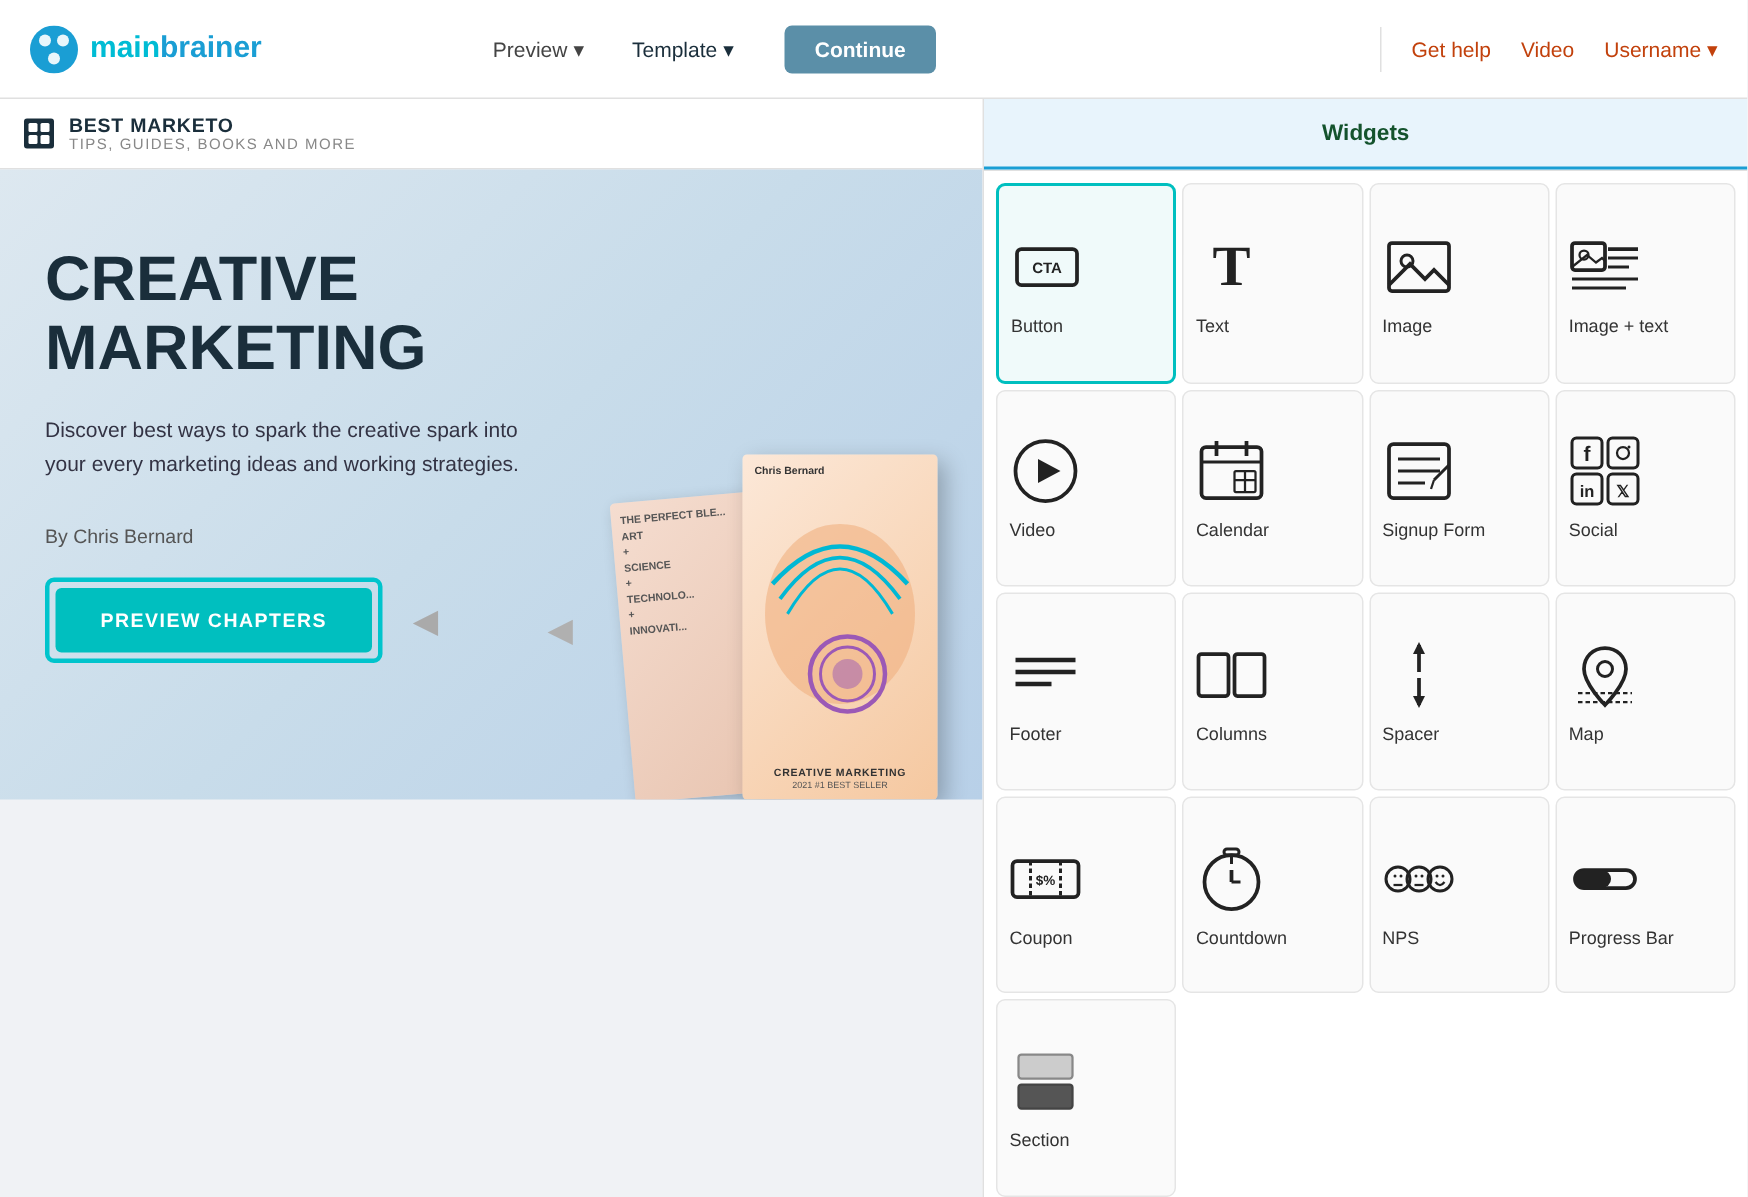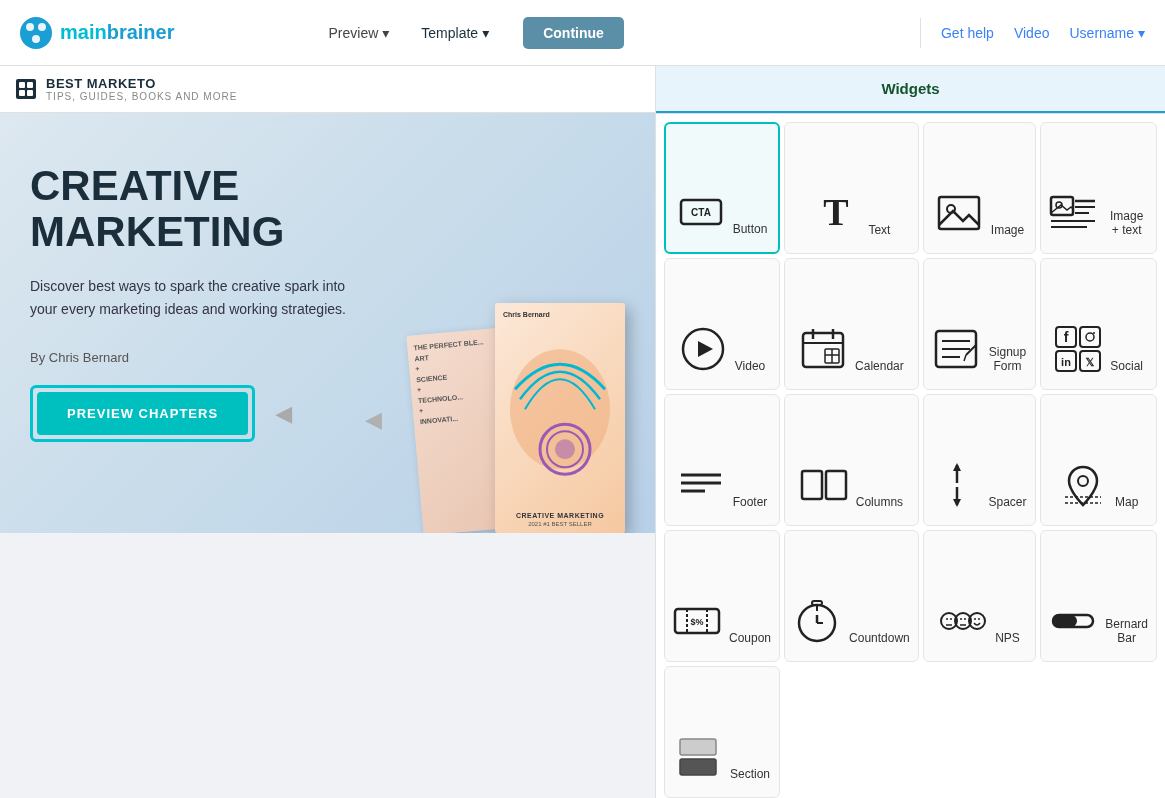--- a/index.html
+++ b/index.html
@@ -17,21 +17,21 @@
     .logo-text span { color: #00bcd4; }
     .nav-links { display: flex; gap: 4px; margin-left: 120px; }
     .nav-item { padding: 6px 14px; border-radius: 4px; font-size: 14px; color: #444; cursor: pointer; display: flex; align-items: center; gap: 4px; }
     .nav-item.active { color: #1a2e3b; font-weight: 500; }
     .nav-btn-continue {
       background: #5b8fa8; color: #fff; border: none;
       padding: 8px 20px; border-radius: 5px; font-size: 14px;
       font-weight: 600; cursor: pointer;
     }
     .nav-right { display: flex; align-items: center; gap: 20px; margin-left: auto; }
-    .nav-right-item { font-size: 14px; color: #3b82f6; cursor: pointer; }
+    .nav-right-item { font-size: 14px; color: #c2410c; cursor: pointer; }
     .nav-divider { width: 1px; height: 30px; background: #e0e0e0; }
 
     
     .main-layout { display: flex; height: calc(798px - 58px); }
 
     
     .canvas-area { flex: 1; overflow: hidden; position: relative; }
     .brand-bar { background: #fff; padding: 10px 16px; border-bottom: 1px solid #e0e0e0; display: flex; align-items: center; gap: 10px; }
     .brand-icon { width: 20px; height: 20px; background: #1a2e3b; display: grid; grid-template-columns: 1fr 1fr; gap: 2px; padding: 3px; border-radius: 2px; }
     .brand-icon-cell { background: #fff; border-radius: 1px; }
@@ -49,21 +49,21 @@
 
     
     .widget-panel { width: 510px; background: #fff; border-left: 1px solid #e0e0e0; display: flex; flex-direction: column; overflow: hidden; }
     .panel-tabs { display: flex; border-bottom: 1px solid #e0e0e0; }
     .panel-tab { flex: 1; padding: 14px; text-align: center; font-size: 15px; cursor: pointer; color: #888; }
     .panel-tab.active { color: #14532d; background: #e8f4fc; border-bottom: 2px solid #1a9ed4; font-weight: 600; }
     .panel-tab.inactive { color: #555; }
 
     .widgets-grid { display: grid; grid-template-columns: repeat(4, 1fr); gap: 4px; padding: 8px; overflow-y: auto; flex: 1; }
     .widget-item {
-      display: flex; flex-direction: row; align-items: flex-end; justify-content: center;
+      display: flex; flex-direction: column; align-items: flex-start; justify-content: center;
       padding: 16px 8px; border: 1px solid #e5e5e5; border-radius: 6px;
       cursor: pointer; gap: 8px; min-height: 100px;
       background: #fafafa;
       transition: border-color 0.15s;
     }
     .widget-item.selected { border: 2.5px solid #00bfbf; background: #f0fafa; }
     .widget-label { font-size: 12px; color: #333; text-align: center; }
 
     
     .widget-icon { width: 48px; height: 48px; display: flex; align-items: center; justify-content: center; }
@@ -377,21 +377,21 @@
         <span class="widget-label">NPS</span>
       </div>
 
       <div class="widget-item">
         <div class="widget-icon">
           <svg viewBox="0 0 48 48" width="48" height="48">
             <rect x="4" y="18" width="40" height="12" rx="6" fill="none" stroke="#222" stroke-width="2.5"></rect>
             <rect x="4" y="18" width="24" height="12" rx="6" fill="#222"></rect>
           </svg>
         </div>
-        <span class="widget-label">Bernard Bar</span>
+        <span class="widget-label">Progress Bar</span>
       </div>
 
       <div class="widget-item">
         <div class="widget-icon">
           <svg viewBox="0 0 48 48" width="48" height="48">
 
             <rect x="6" y="6" width="36" height="16" rx="2" fill="#ccc" stroke="#888" stroke-width="1.5"></rect>
             <rect x="6" y="26" width="36" height="16" rx="2" fill="#555" stroke="#444" stroke-width="1.5"></rect>
           </svg>
         </div>

